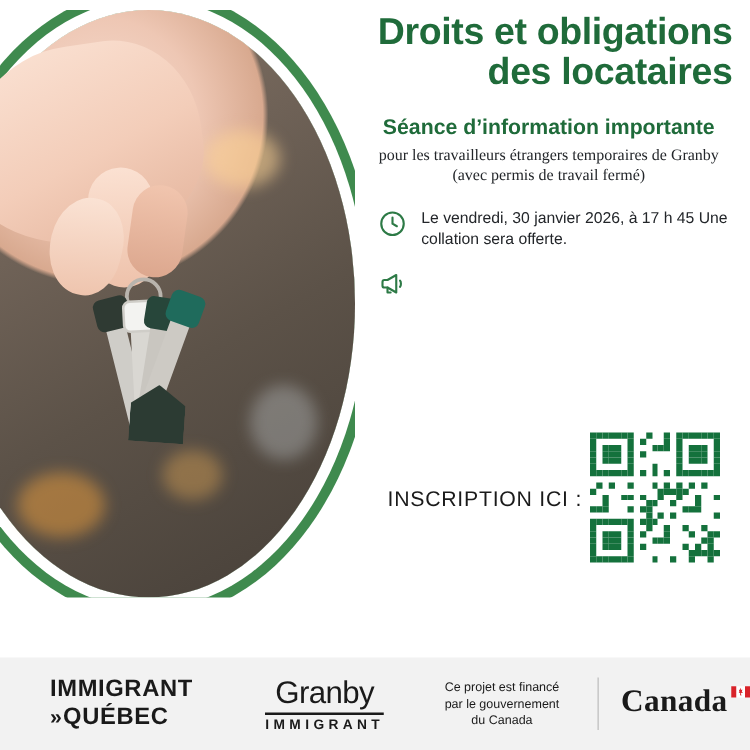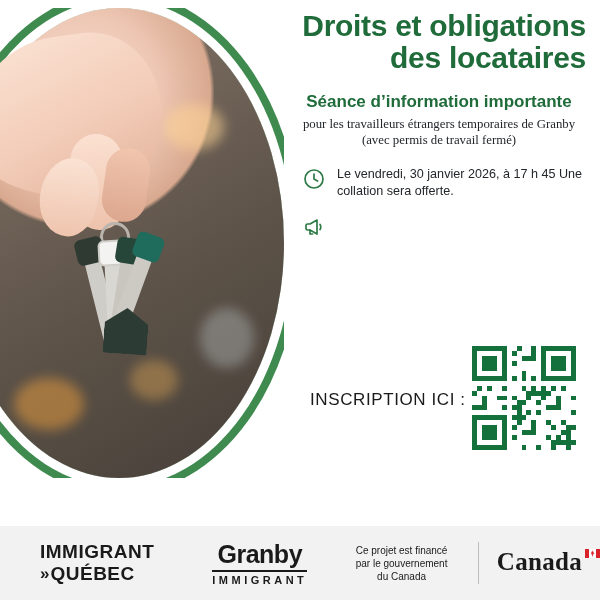--- a/index.html
+++ b/index.html
@@ -224,21 +224,21 @@
   .iq { margin-left: 40px; }
   .iq .l1 {
     font-size: 19px; font-weight: bold; color: #1a1a1a; letter-spacing: .5px;
   }
   .iq .l2 {
     display: flex; align-items: center; gap: 4px;
     font-size: 19px; font-weight: bold; color: #1a1a1a; letter-spacing: .5px;
   }
   .iq .chev { color: #1a1a1a; font-size: 17px; letter-spacing: -3px; }
   .granby { margin-left: 58px; text-align: center; }
-  .granby .g1 { font-size: 25px; font-weight: bold; color: #1a1a1a; letter-spacing: -.5px; }
+  .granby .g1 { font-size: 25px; font-weight: normal; color: #1a1a1a; letter-spacing: -.5px; }
   .granby .g2 {
     font-size: 11px; font-weight: bold; color: #1a1a1a; letter-spacing: 3.5px;
     border-top: 2px solid #1a1a1a; padding-top: 2px; margin-top: 1px;
   }
   .finance {
     margin-left: 42px;
     font-size: 10px; color: #1a1a1a; line-height: 1.3; text-align: center;
   }
   .canada {
     margin-left: 24px;

